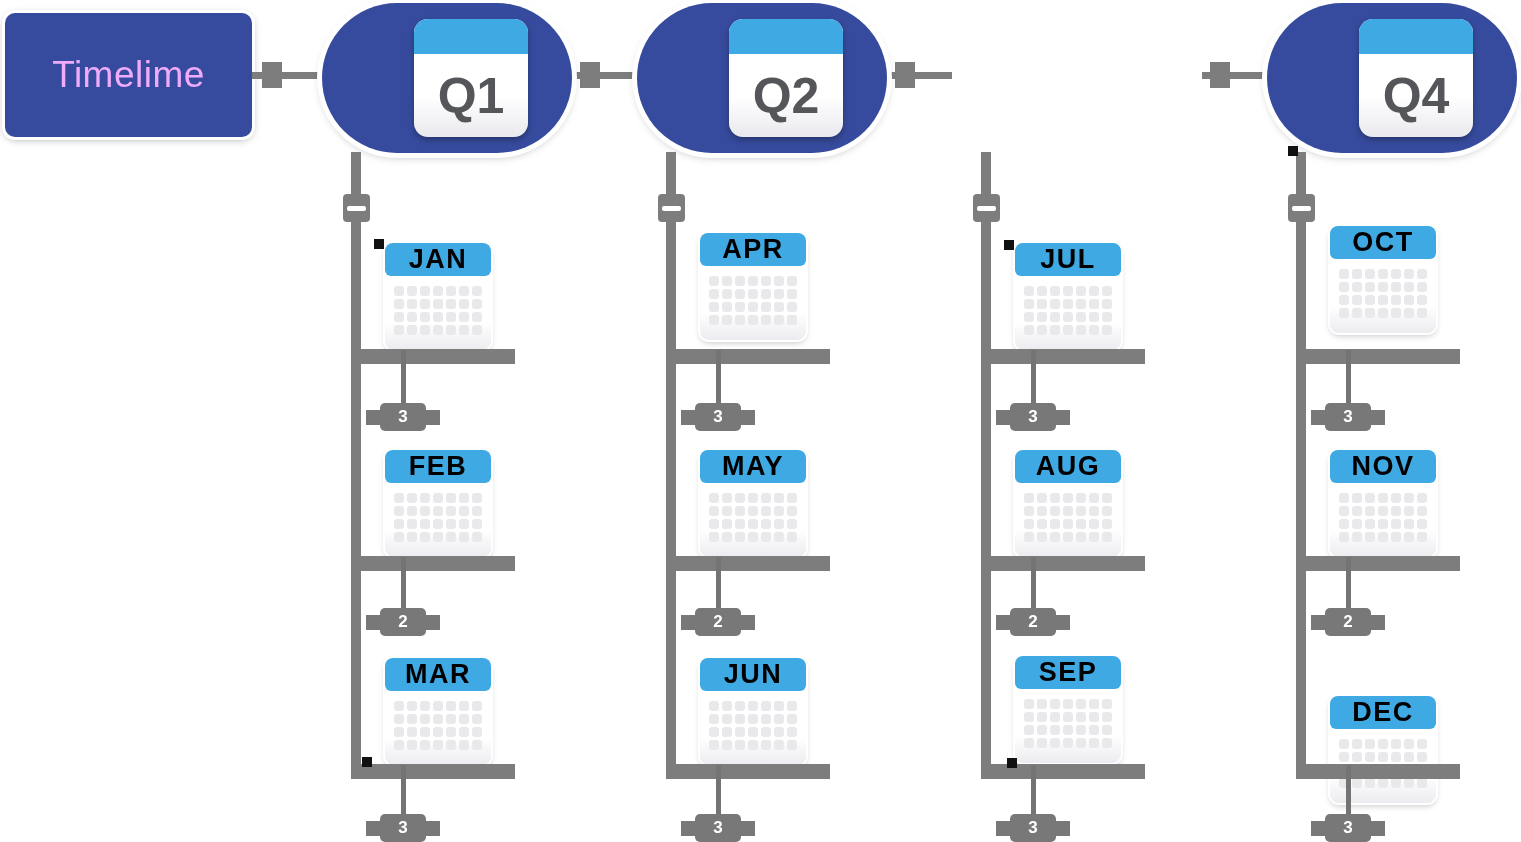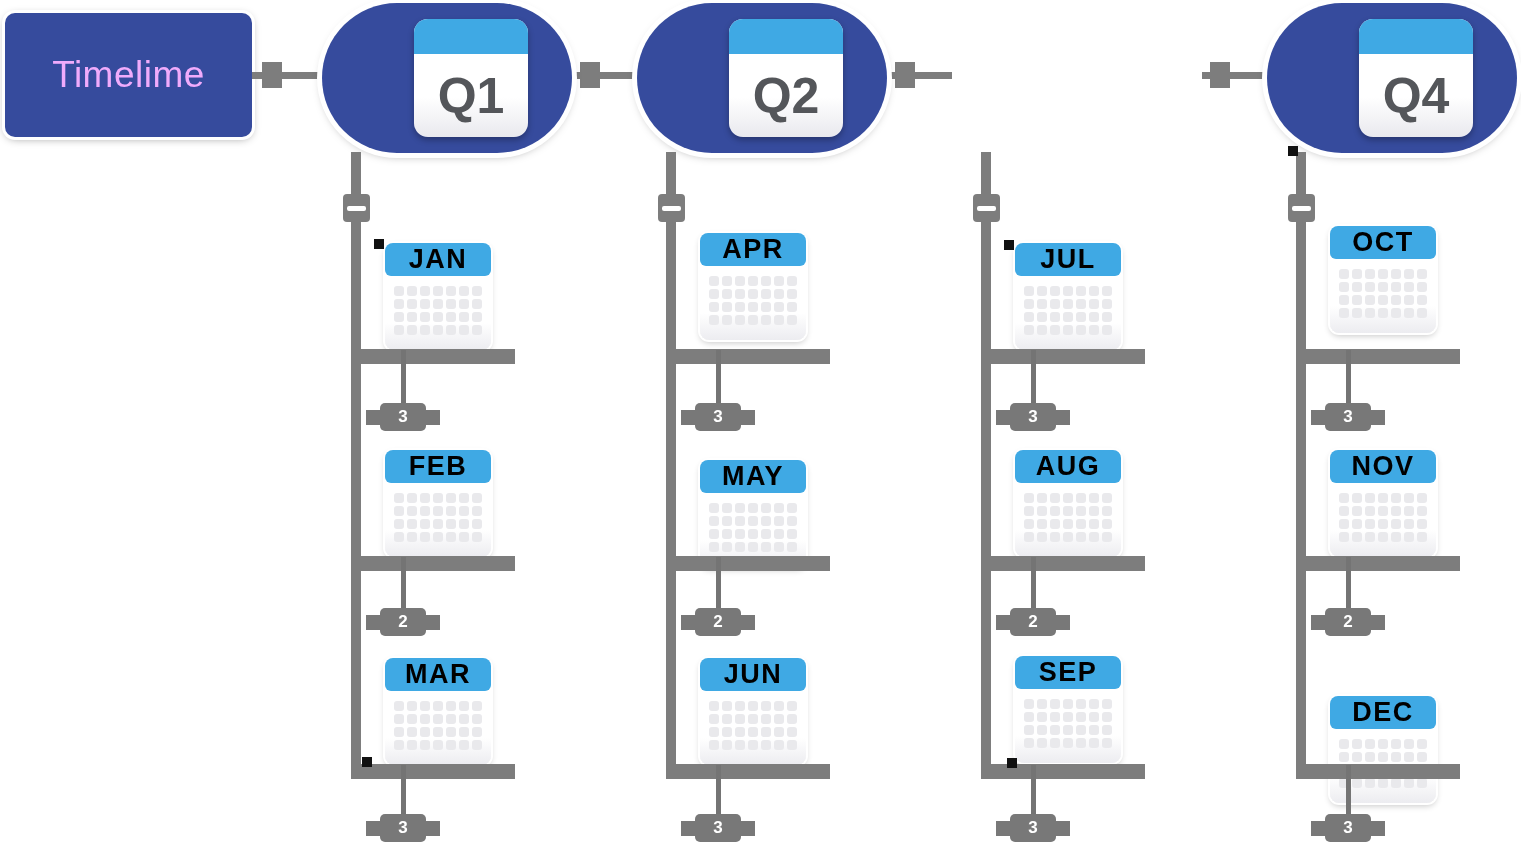--- a/index.html
+++ b/index.html
@@ -296,21 +296,21 @@
     </div>
     <div class="shelf" style="top:349px"></div>
     <div class="drop" style="top:350px;height:53px"></div>
     <div class="badge" style="top:403px">
       <span class="badge-wing"></span>
       <span class="badge-box">
           <span>3</span>
         </span>
     </div>
 
-    <div class="month-card" style="top:460px">
+    <div class="month-card" style="top:450px">
       <div class="m-head">
         <span class="m-label">MAY</span>
       </div>
       <div class="m-grid">
           <span class="cell"></span>
           <span class="cell"></span>
           <span class="cell"></span>
           <span class="cell"></span>
           <span class="cell"></span>
           <span class="cell"></span>

